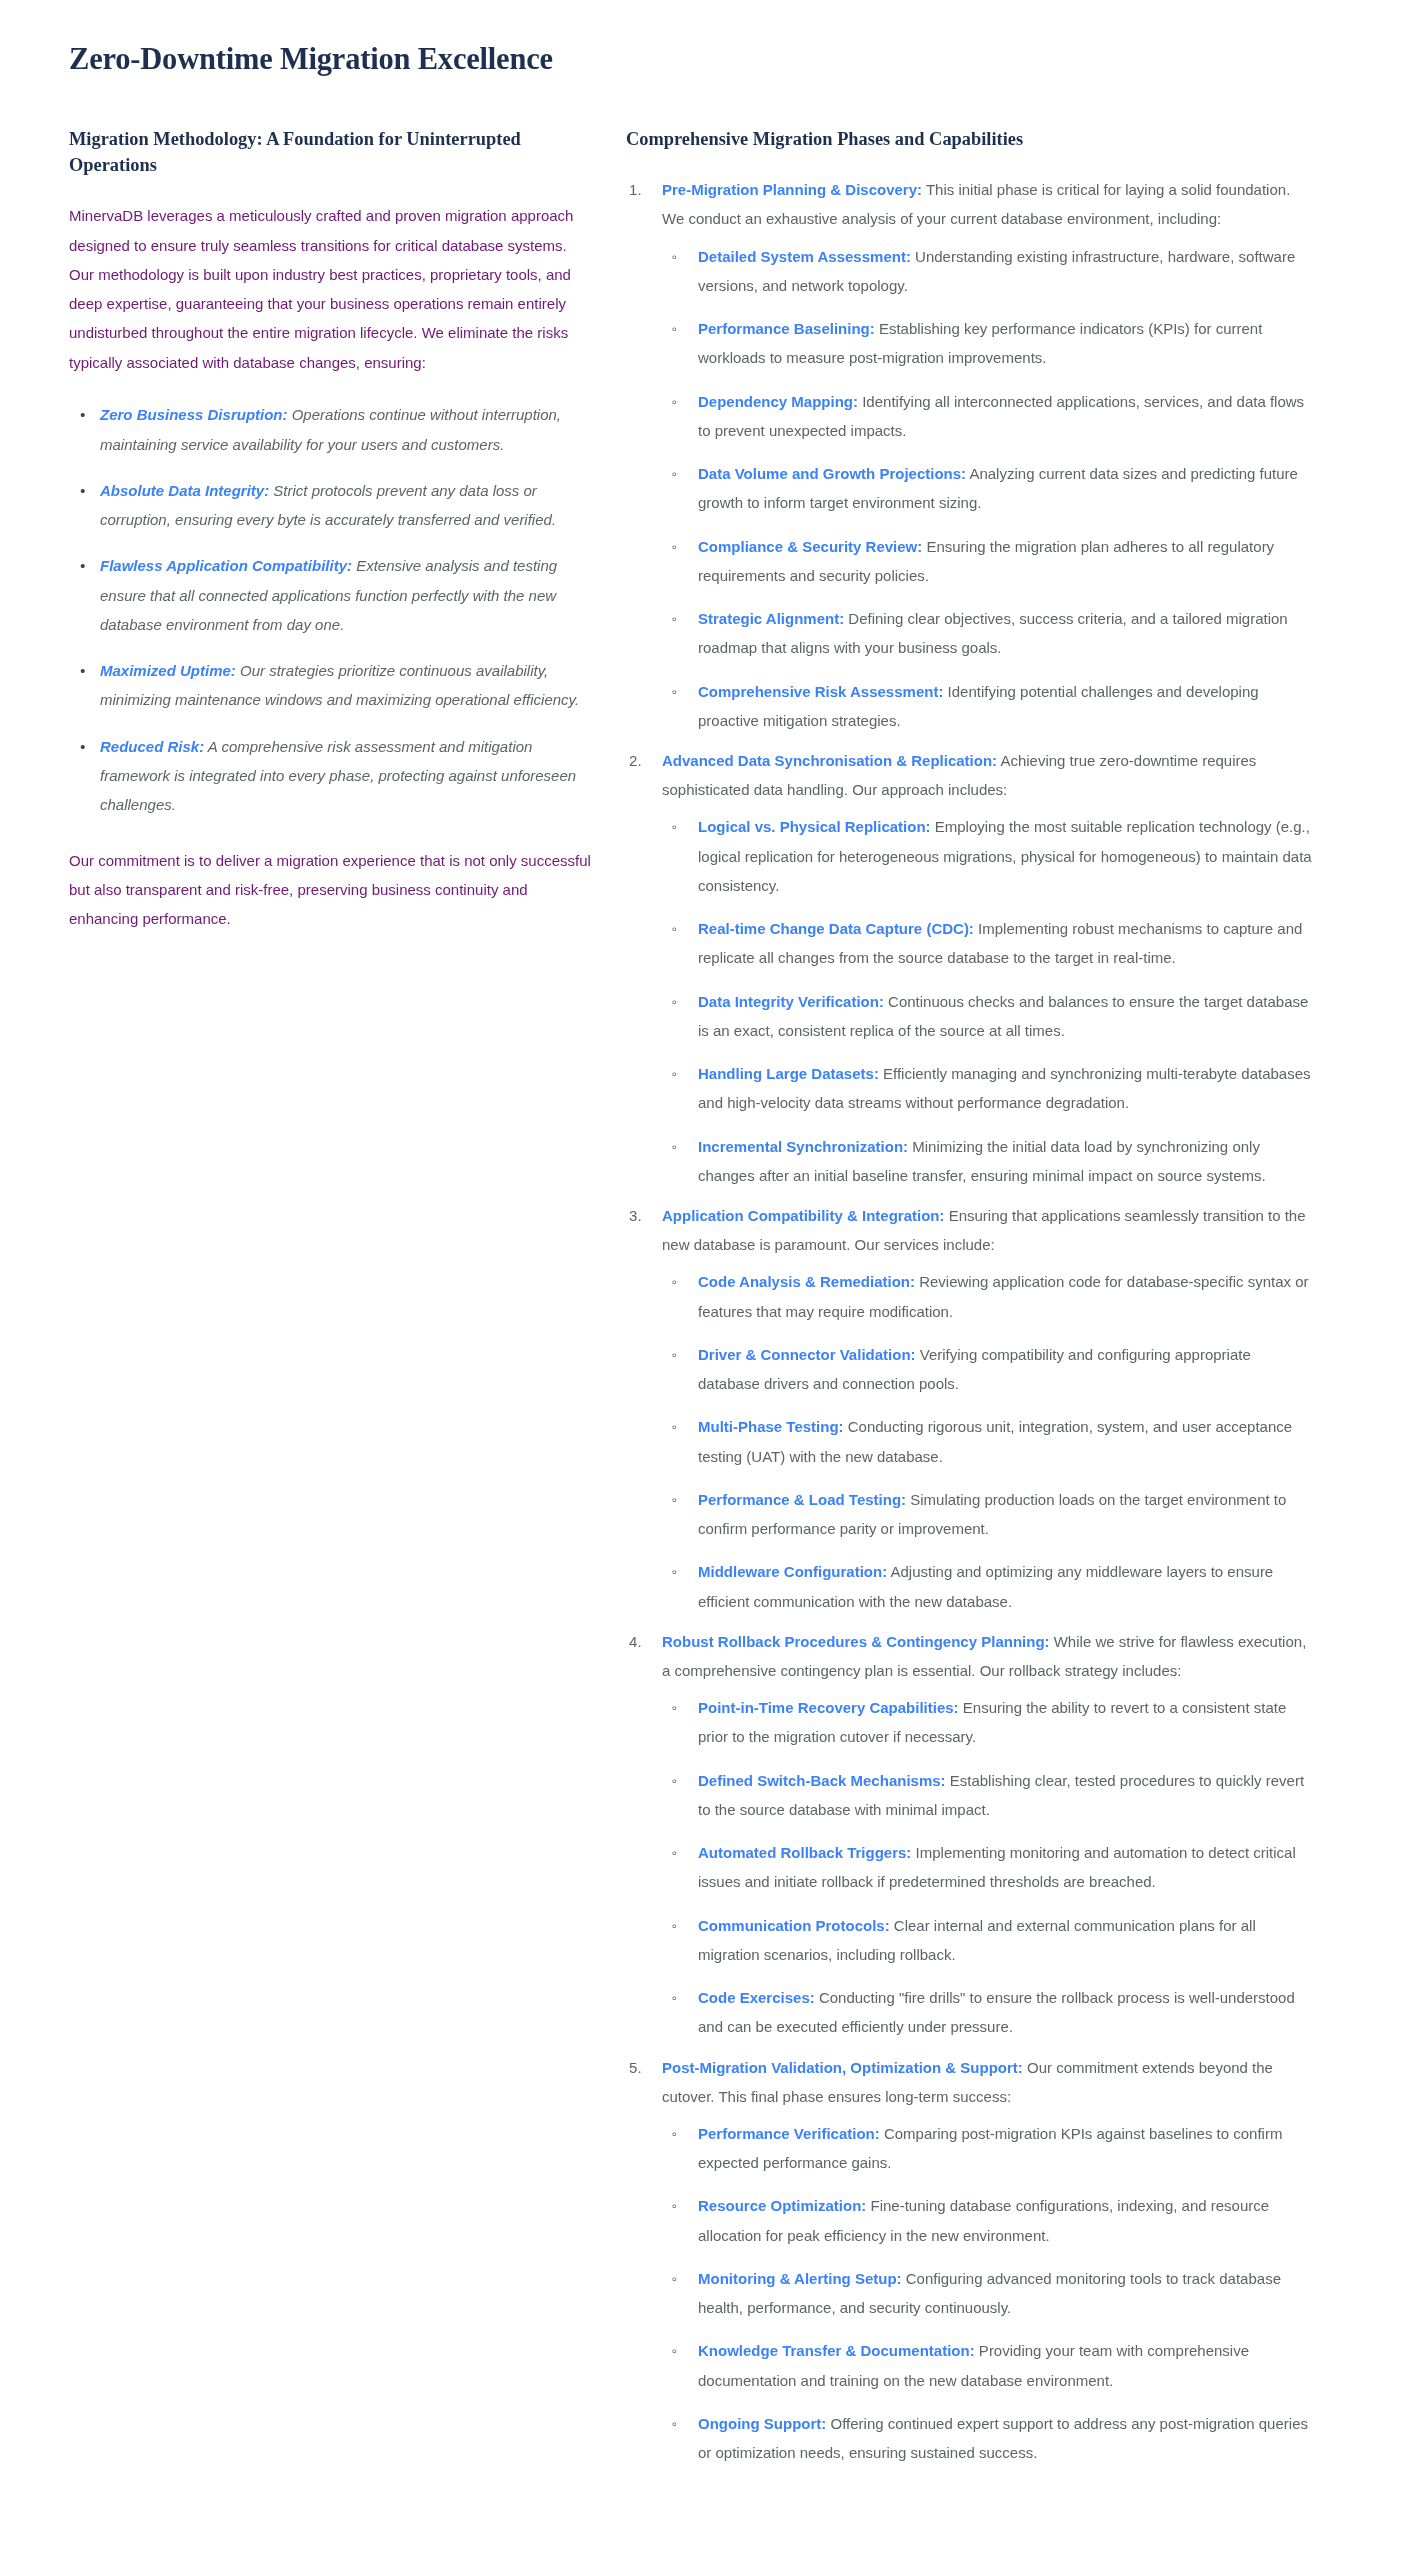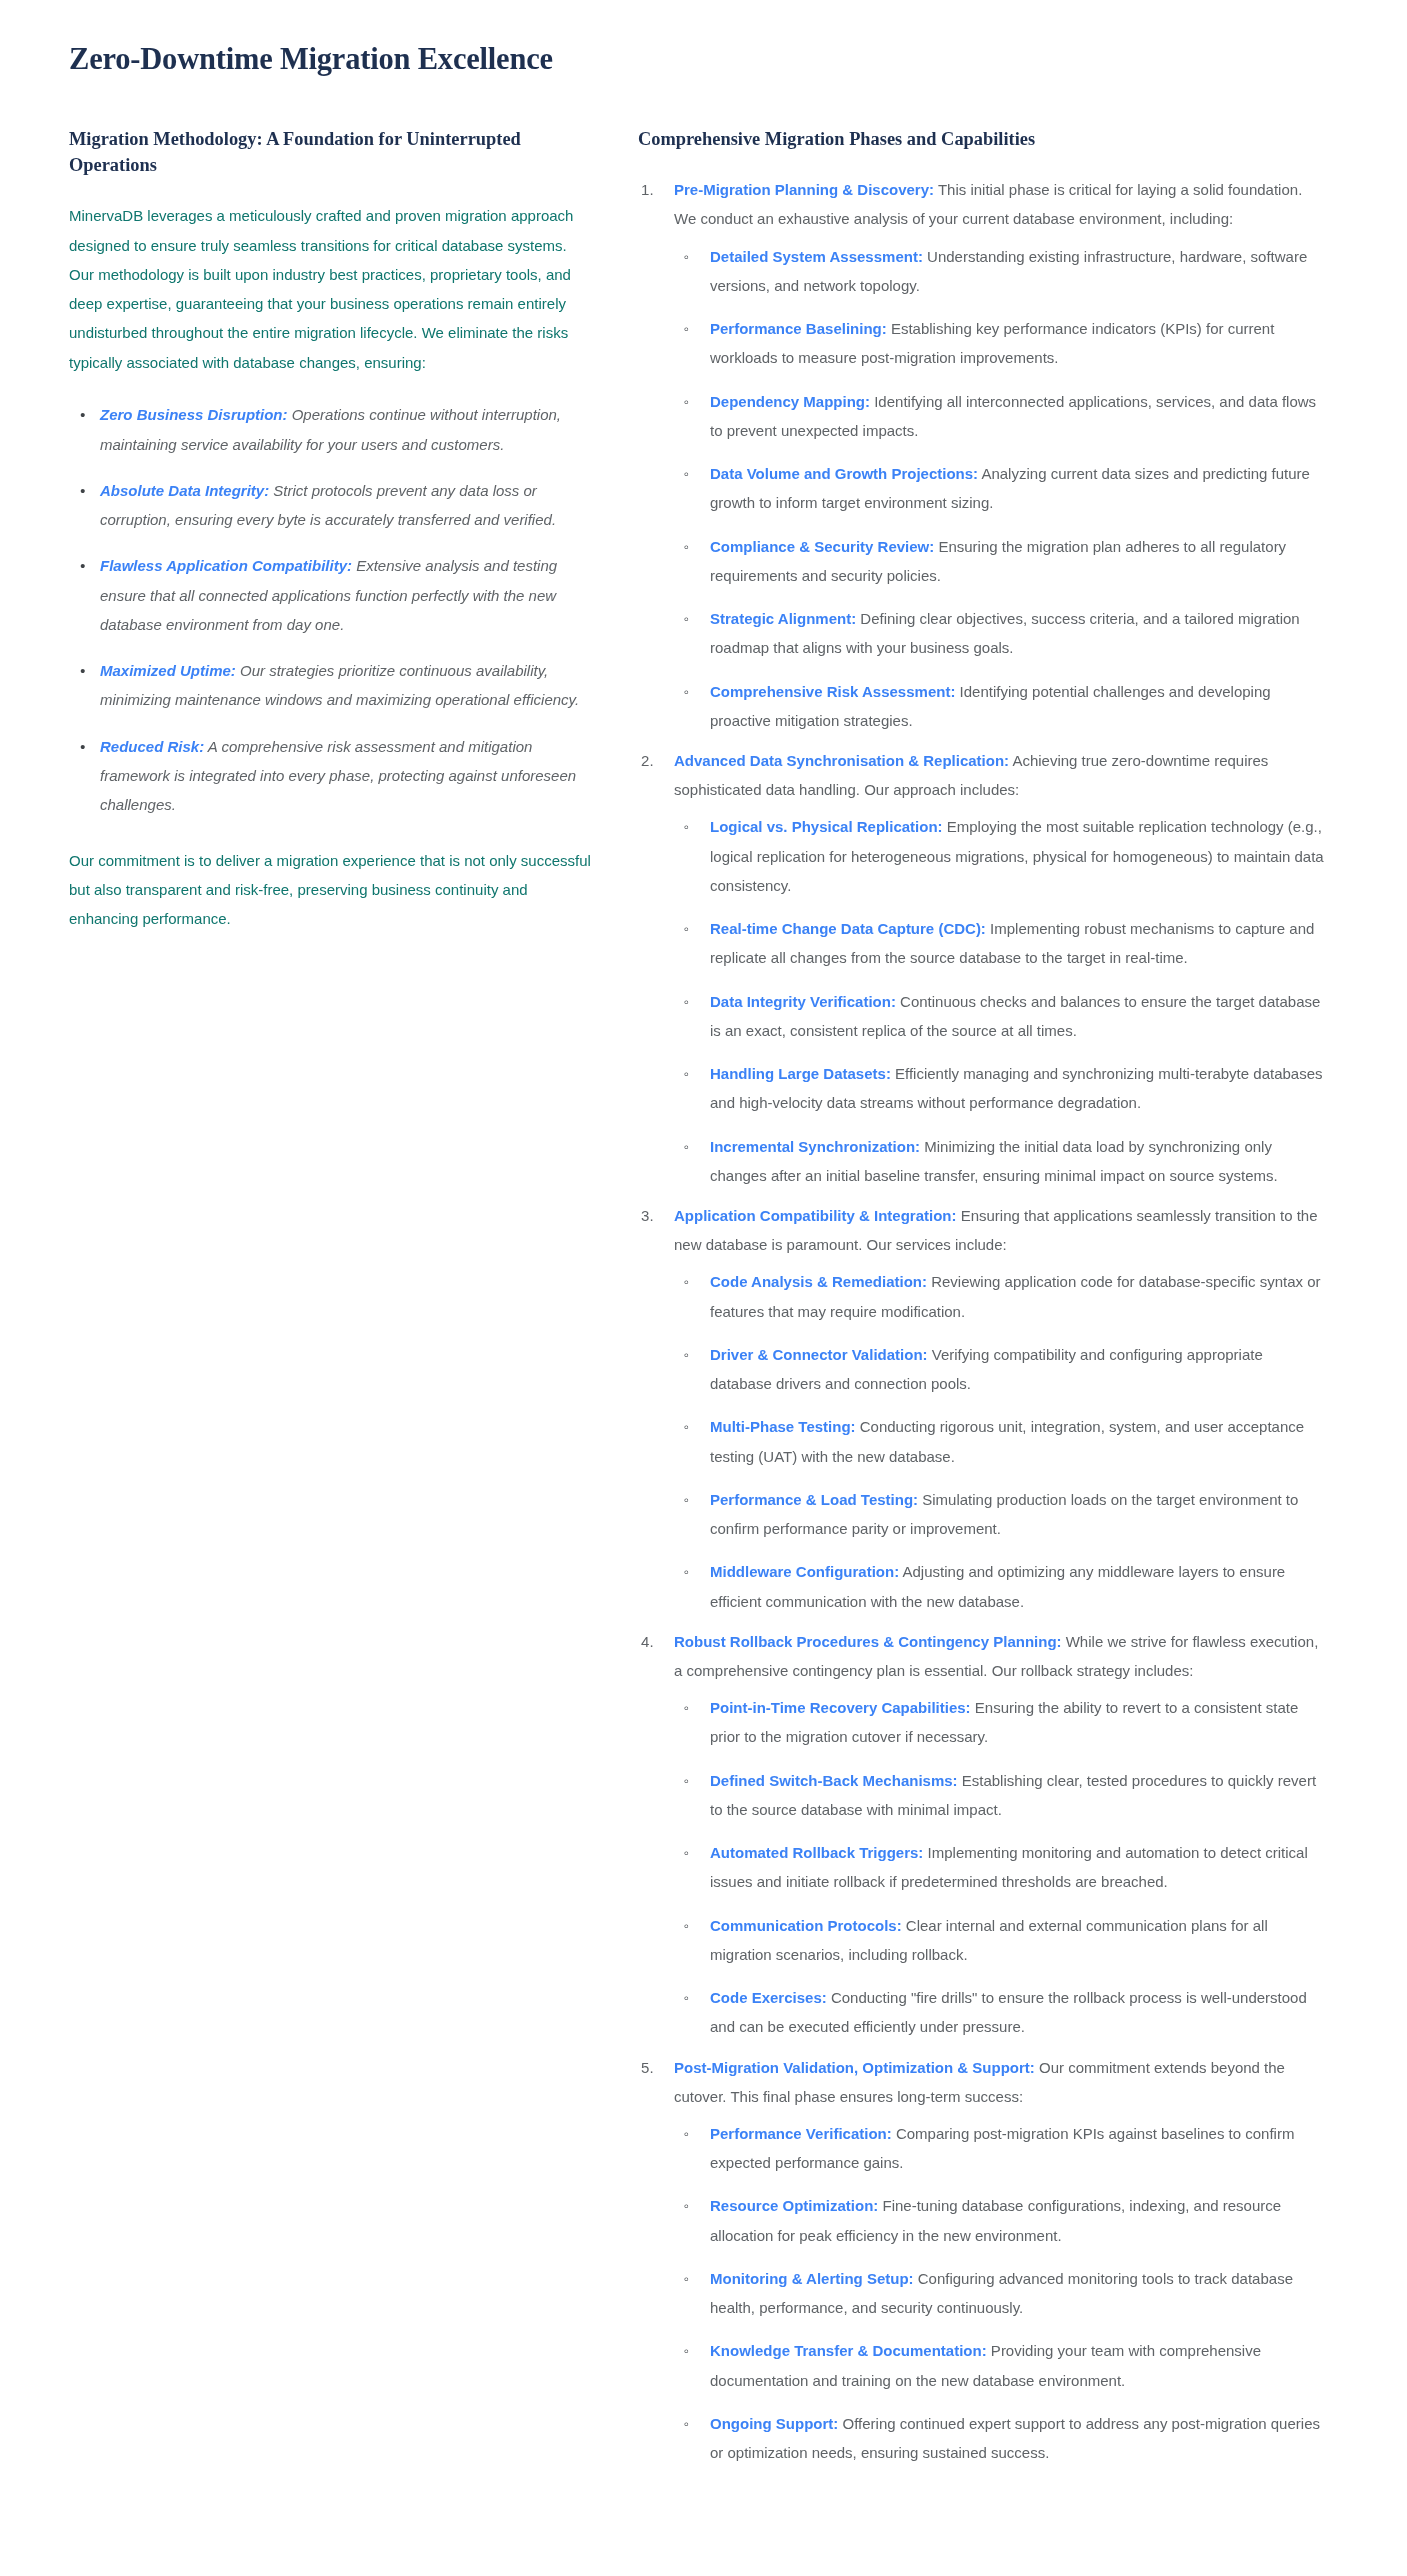--- a/index.html
+++ b/index.html
@@ -24,21 +24,21 @@
     font-weight: bold;
     font-size: 30.5px;
     line-height: 1.2;
     color: #1e3050;
     letter-spacing: -0.2px;
     margin: 0 0 48px 0;
   }
   .columns {
     display: flex;
     align-items: flex-start;
-    gap: 12px;
+    gap: 0;
   }
   .col-left {
     width: 557px;
     flex: 0 0 557px;
     padding-right: 33px;
     box-sizing: border-box;
   }
   .col-right {
     width: 688px;
     flex: 0 0 688px;
@@ -48,21 +48,21 @@
     font-family: "Liberation Serif", serif;
     font-weight: bold;
     font-size: 18.4px;
     line-height: 1.42;
     color: #1e3050;
     margin: 0 0 23.5px 0;
   }
   .body-text {
     font-size: 15px;
     line-height: 1.95;
-    color: #0f766e;
+    color: #701a75;
     margin: 0 0 23.5px 0;
   }
   .body-text.last {
     margin-bottom: 4px;
   }
 
   ul.feature-list {
     list-style: none;
     margin: 0 0 26.6px 0;
     padding: 0;

